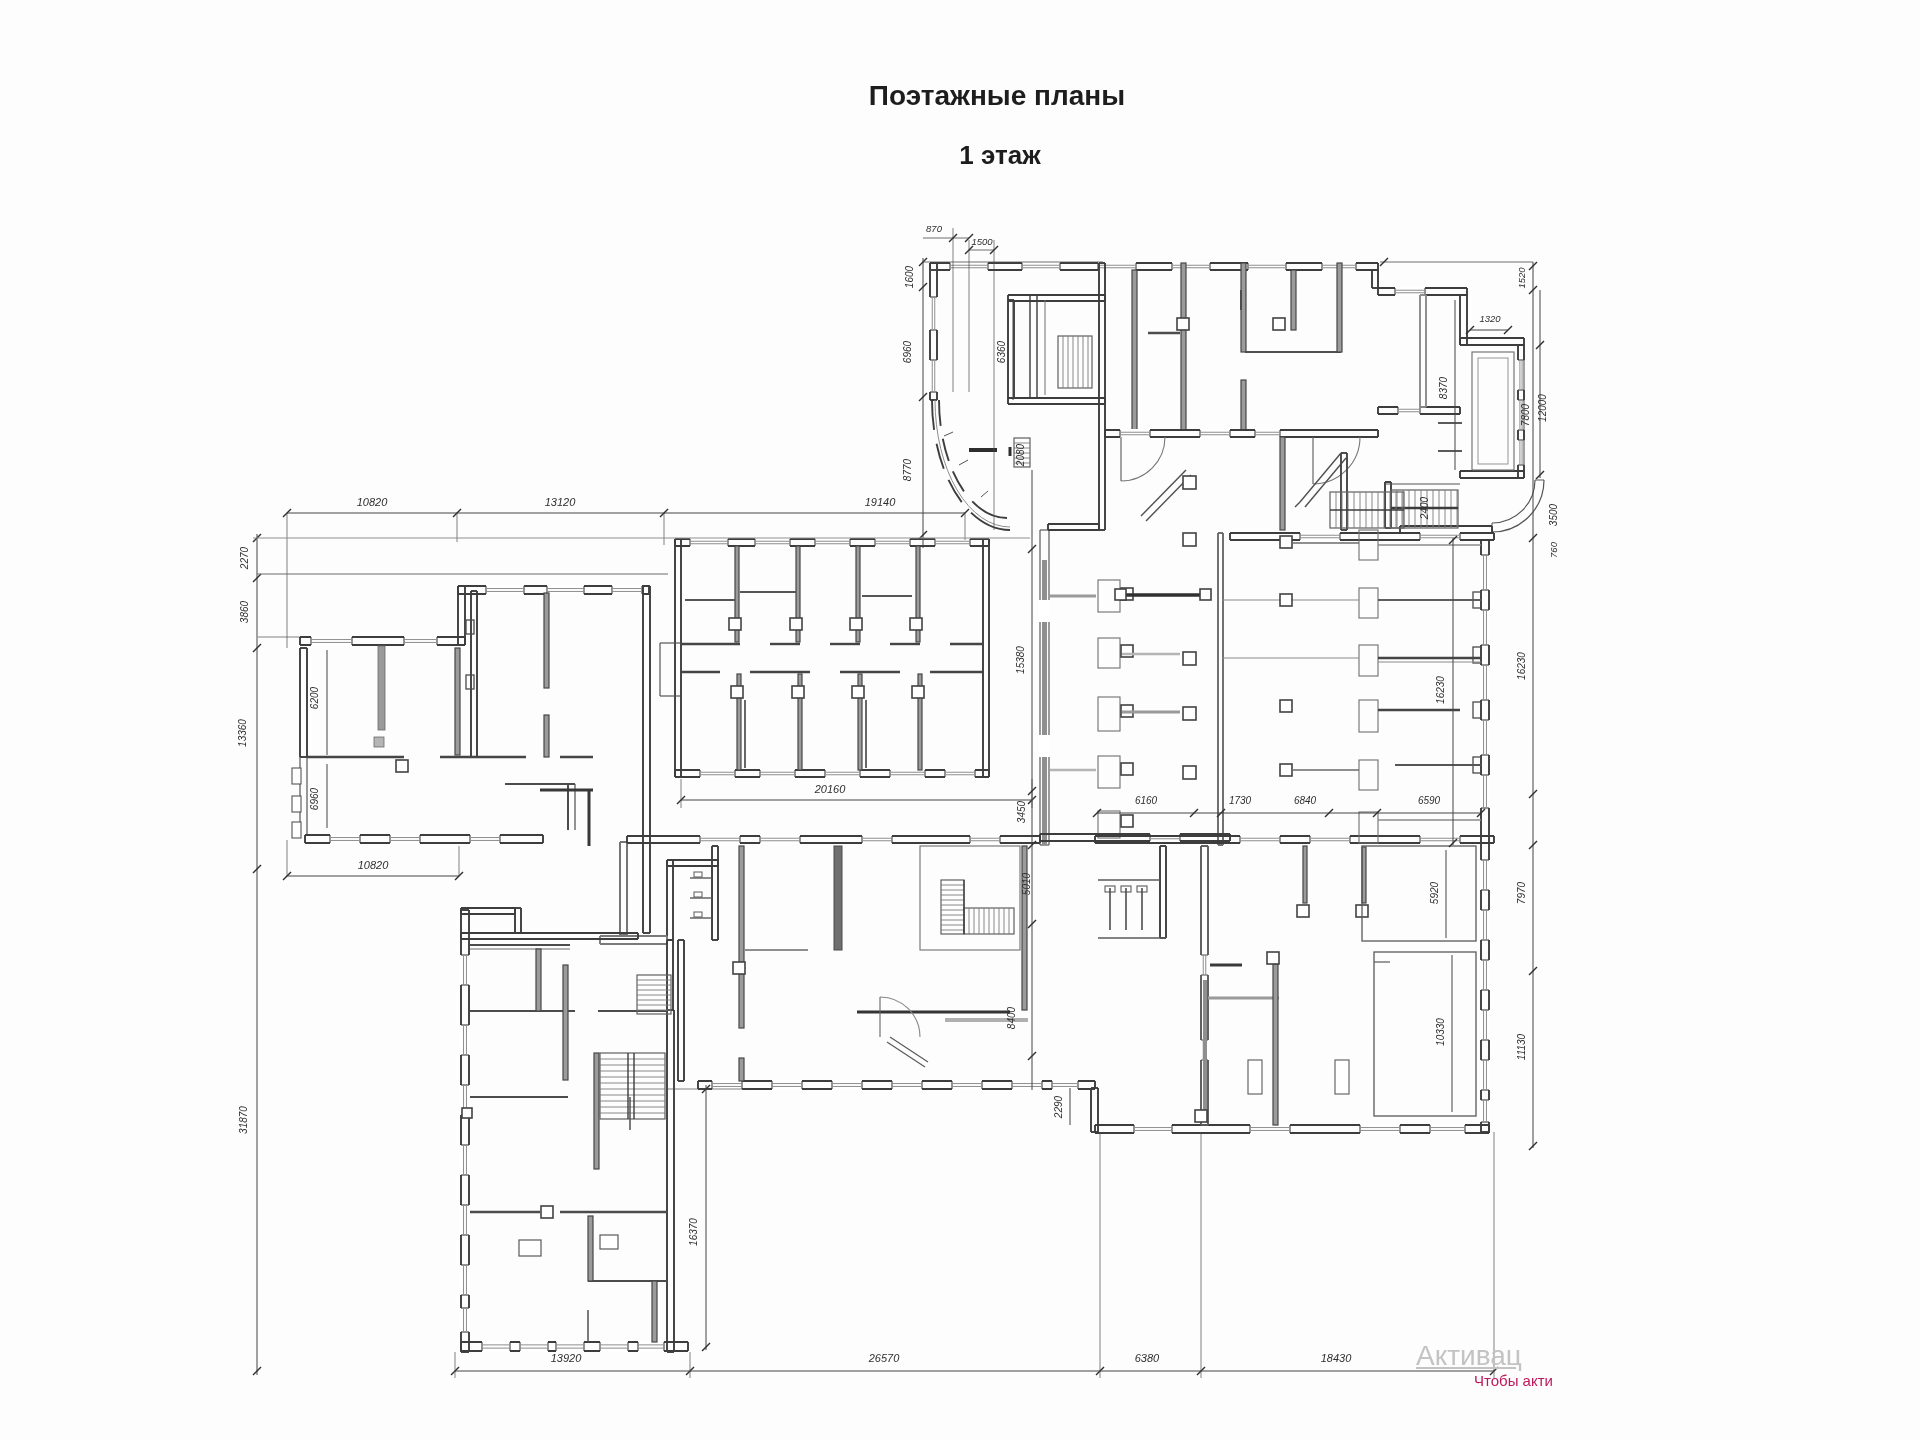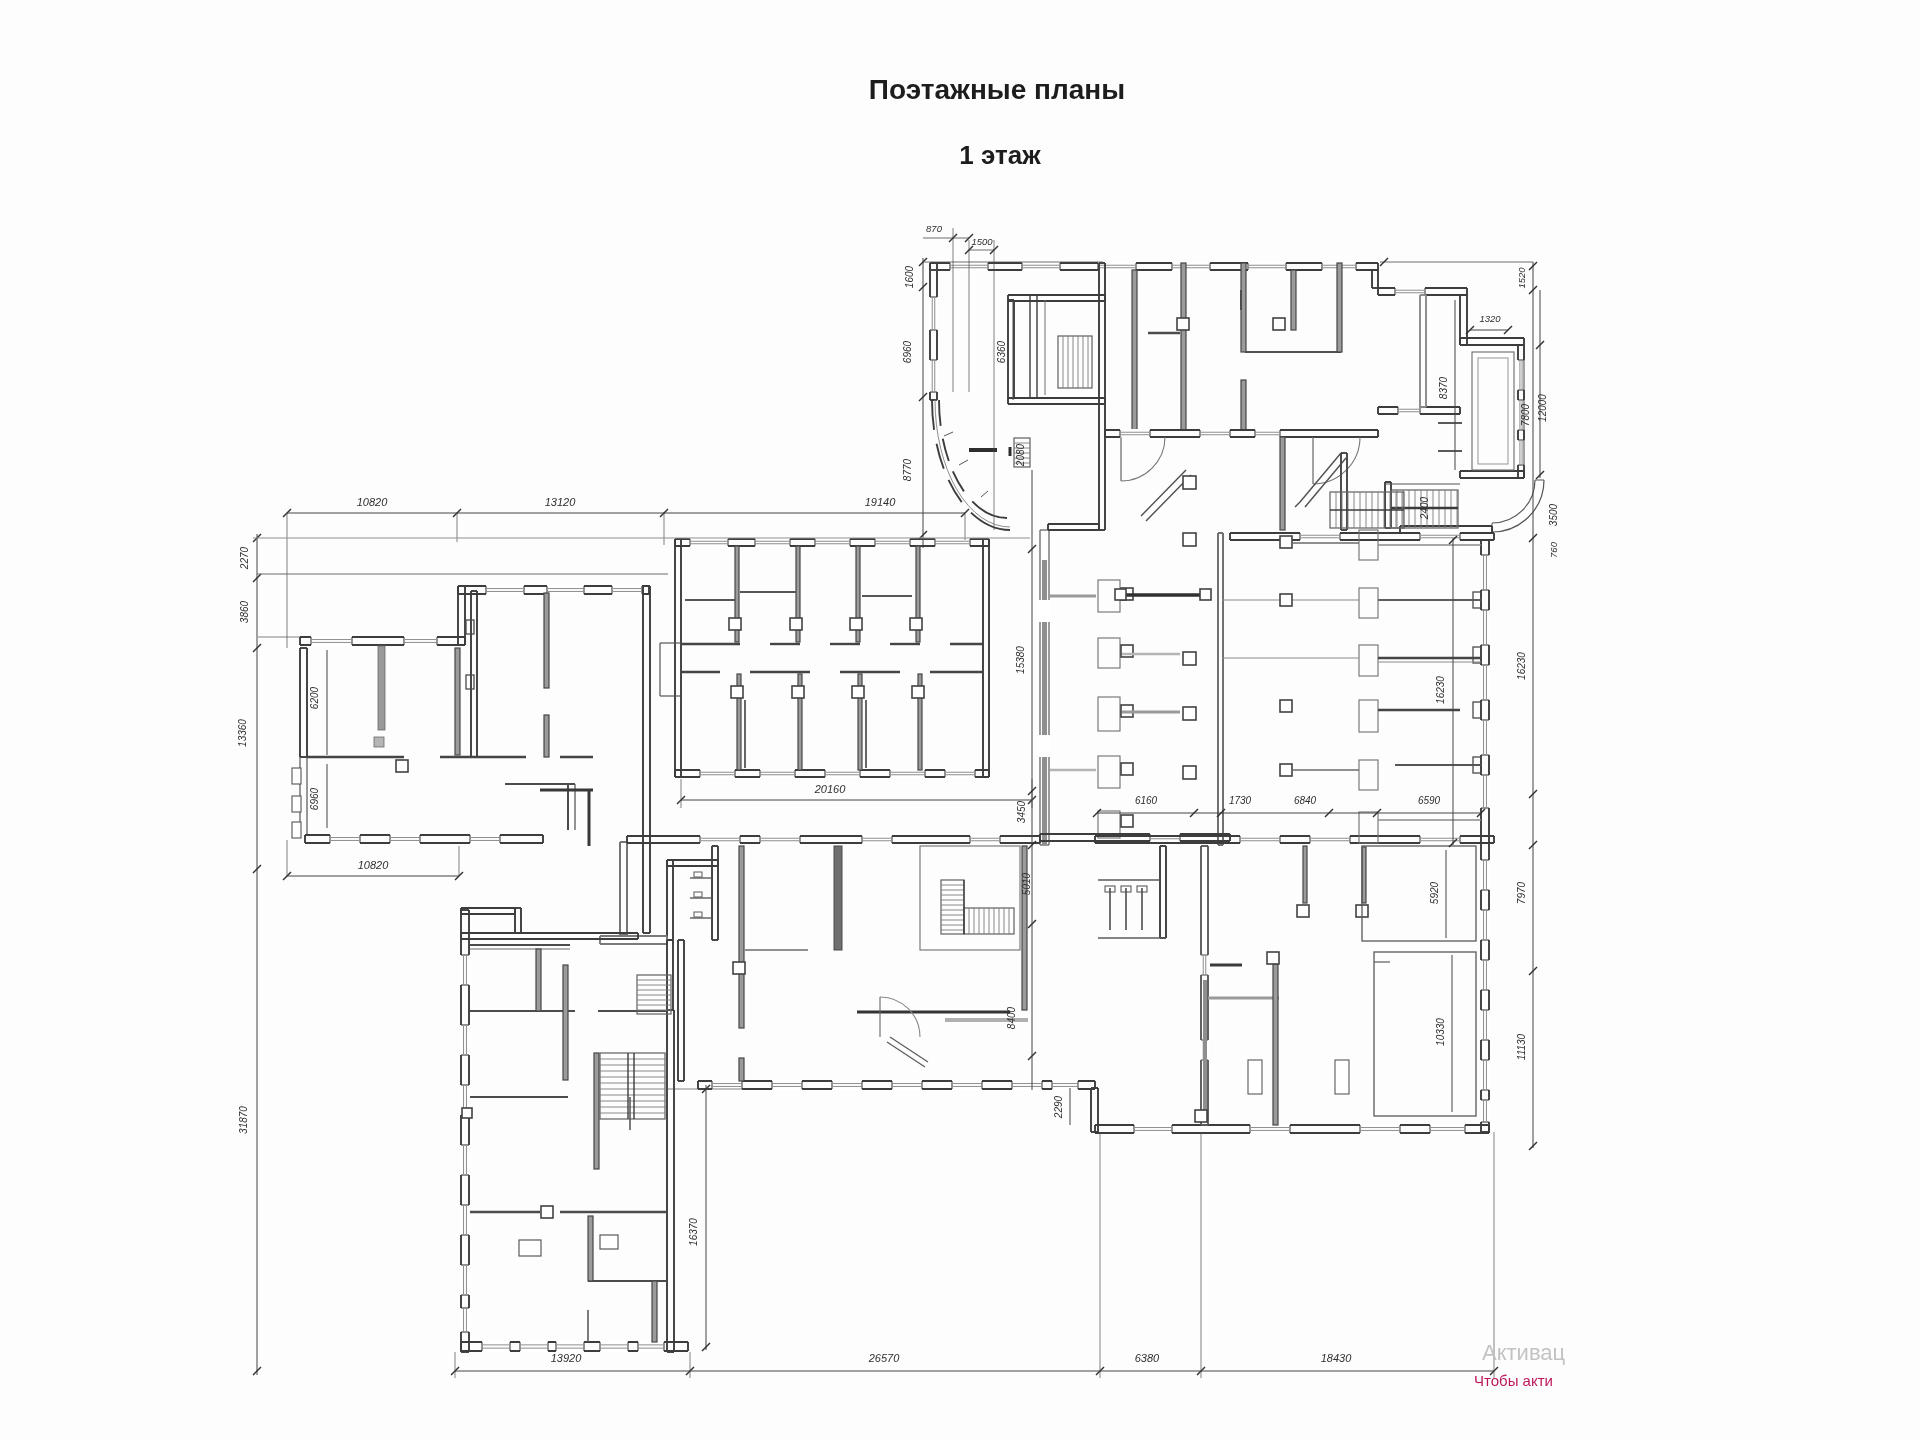--- a/index.html
+++ b/index.html
@@ -1,21 +1,21 @@
 <!DOCTYPE html>
 <html lang="ru"><head>
 <meta charset="utf-8">
 <title>Поэтажные планы</title>
 <style>
 html,body{margin:0;padding:0;background:#fdfdfd;width:1920px;height:1440px;overflow:hidden;}
 body{font-family:"Liberation Sans", sans-serif;}
 .title{position:absolute;transform:translateX(-50%);white-space:nowrap;color:#1d1d1d;font-weight:bold;}
-#t1{left:997px;top:74px;font-size:28px;text-align:center;}
+#t1{left:997px;top:80px;font-size:28px;text-align:center;}
 #t2{left:1000px;top:140px;font-size:26px;}
-.wm1{position:absolute;left:1482px;top:1340px;font-size:22px;color:#c3c3c3;}
+.wm1{position:absolute;left:1416px;top:1340px;font-size:28px;color:#c3c3c3;text-decoration:underline;}
 .wm2{position:absolute;left:1474px;top:1372px;font-size:15px;color:#be185d;}
 svg{position:absolute;left:0;top:0;}
 svg text{font-family:"Liberation Sans", sans-serif;}
 </style>
 </head>
 <body>
 
 <div class="title" id="t1">Поэтажные планы</div>
 
 <div class="title" id="t2">1 этаж</div>

